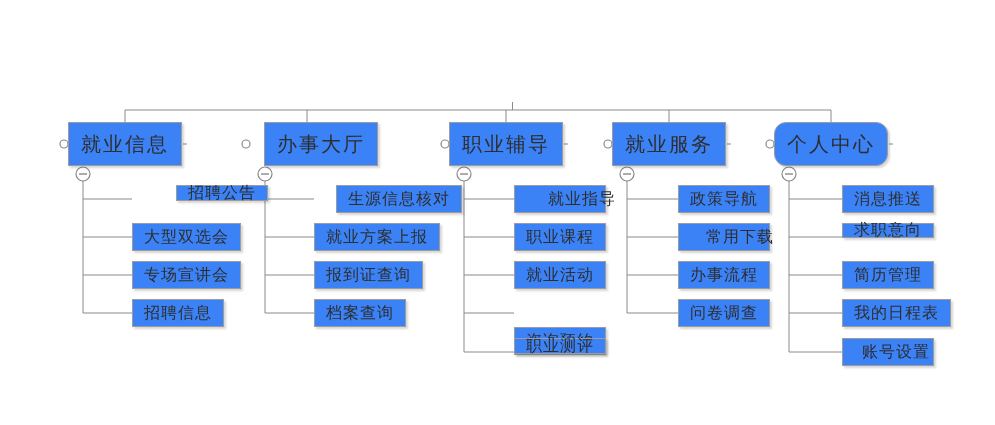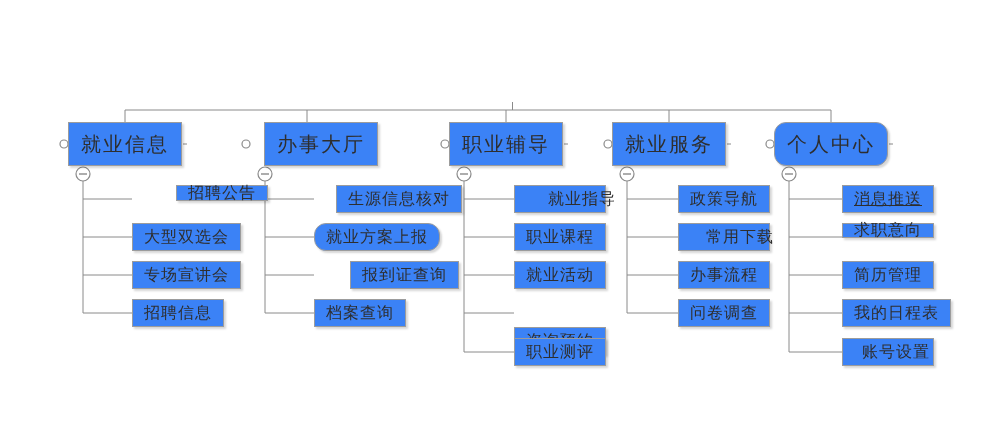--- a/index.html
+++ b/index.html
@@ -86,34 +86,34 @@
       <path d="M789,352 H842" stroke="#8a8a8a" stroke-width="1" fill="none"></path>
     </svg>
   <div id="nodes">
       <div class="node branch" style="left: 68px; top: 122px; width: 114px; height: 44px;">就业信息</div>
       <div class="node child" style="left: 148px; top: 185px; width: 92px; height: 16px; margin-left: 28px;">招聘公告</div>
       <div class="node child" style="left: 132px; top: 223px; width: 109px; height: 28px;">大型双选会</div>
       <div class="node child" style="left: 132px; top: 261px; width: 109px; height: 28px;">专场宣讲会</div>
       <div class="node child" style="left: 132px; top: 299px; width: 92px; height: 28px;">招聘信息</div>
       <div class="node branch" style="left: 250px; top: 122px; width: 114px; height: 44px; margin-left: 14px;">办事大厅</div>
       <div class="node child" style="left: 314px; top: 185px; width: 126px; height: 28px; margin-left: 22px;">生源信息核对</div>
-      <div class="node child" style="left: 314px; top: 223px; width: 126px; height: 28px; border-radius: 12px;">就业方案上报</div>
-      <div class="node child" style="left: 314px; top: 261px; width: 109px; height: 28px; margin-left: 36px;">报到证查询</div>
+      <div class="node child" style="left: 314px; top: 223px; width: 126px; height: 28px;">就业方案上报</div>
+      <div class="node child" style="left: 314px; top: 261px; width: 109px; height: 28px;">报到证查询</div>
       <div class="node child" style="left: 314px; top: 299px; width: 92px; height: 28px;">档案查询</div>
       <div class="node branch" style="left: 449px; top: 122px; width: 114px; height: 44px;">职业辅导</div>
       <div class="node child" style="left: 514px; top: 185px; width: 92px; height: 28px; padding-left: 44px;">就业指导</div>
       <div class="node child" style="left: 514px; top: 223px; width: 92px; height: 28px;">职业课程</div>
       <div class="node child" style="left: 514px; top: 261px; width: 92px; height: 28px;">就业活动</div>
       <div class="node child" style="left: 514px; top: 299px; width: 92px; height: 28px; margin-top: 28px;">咨询预约</div>
-      <div class="node child" style="left: 514px; top: 338px; width: 92px; height: 28px;">职业测评</div>
+      <div class="node child" style="left: 514px; top: 338px; width: 92px; height: 16px;">职业测评</div>
       <div class="node branch" style="left: 612px; top: 122px; width: 114px; height: 44px;">就业服务</div>
       <div class="node child" style="left: 678px; top: 185px; width: 92px; height: 28px;">政策导航</div>
       <div class="node child" style="left: 678px; top: 223px; width: 92px; height: 28px; padding-left: 32px;">常用下载</div>
       <div class="node child" style="left: 678px; top: 261px; width: 92px; height: 28px;">办事流程</div>
       <div class="node child" style="left: 678px; top: 299px; width: 92px; height: 28px;">问卷调查</div>
       <div class="node branch" style="left: 774px; top: 122px; width: 114px; height: 44px; border-radius: 12px;">个人中心</div>
-      <div class="node child" style="left: 842px; top: 185px; width: 92px; height: 28px; text-decoration: underline;">消息推送</div>
+      <div class="node child" style="left: 842px; top: 185px; width: 92px; height: 28px;">消息推送</div>
       <div class="node child" style="left: 842px; top: 223px; width: 92px; height: 15px;">求职意向</div>
       <div class="node child" style="left: 842px; top: 261px; width: 92px; height: 28px;">简历管理</div>
       <div class="node child" style="left: 842px; top: 299px; width: 109px; height: 28px;">我的日程表</div>
       <div class="node child" style="left: 842px; top: 338px; width: 92px; height: 28px; padding-left: 16px;">账号设置</div>
     </div>
 </div>
 
 </body></html>

